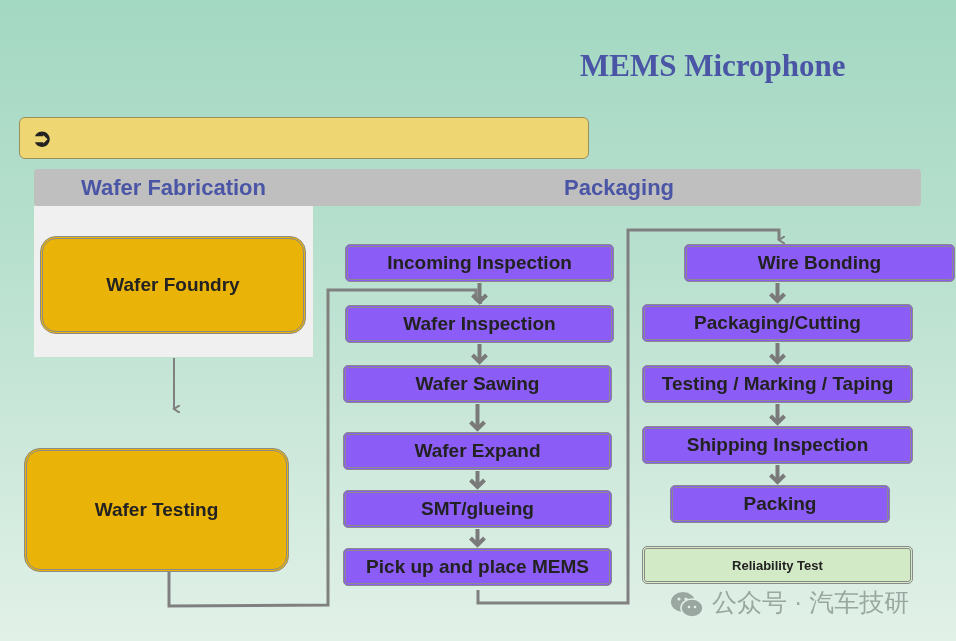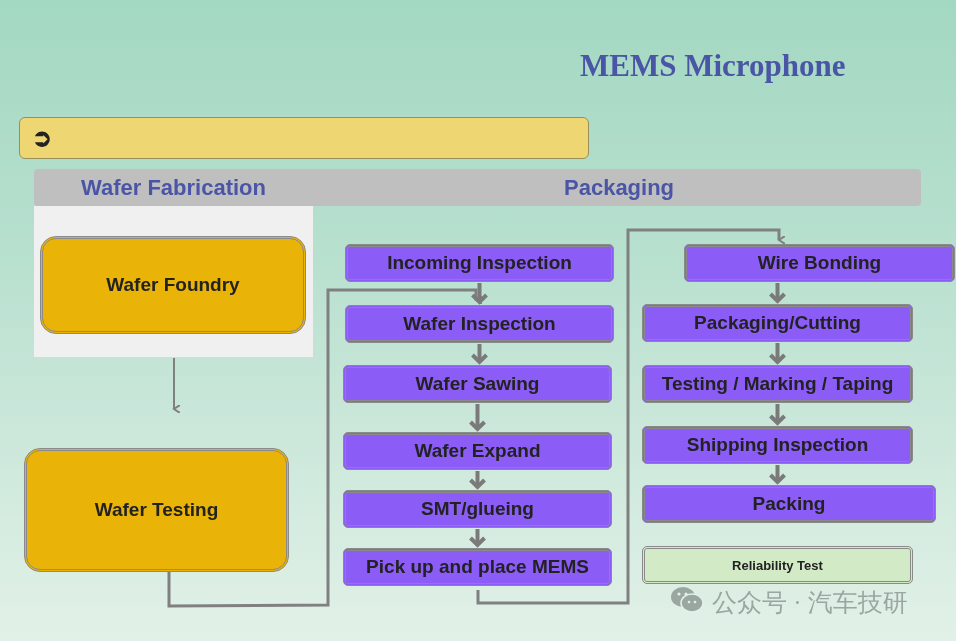--- a/index.html
+++ b/index.html
@@ -28,22 +28,22 @@
   .fabpanel { left: 34px; top: 206px; width: 279px; height: 151px; background: #f0f0f0; }
   .box {
     box-sizing: border-box; display: flex; align-items: center; justify-content: center;
     font-weight: bold; color: #222; border: 3px double #8a8a8a; white-space: nowrap;
   }
   .yellow { background: #eab308; border-radius: 16px; font-size: 19px; }
   .pink { background: #8b5cf6; border-radius: 5px; font-size: 19px; height: 38px; }
   .green { background: #d3eac6; border-radius: 5px; font-size: 13px; height: 38px; }
   svg.lines { position: absolute; left: 0; top: 0; }
   .watermark {
-    left: 670px; top: 586px; font-size: 25px; color: #9aa7a0; display: flex; align-items: flex-start;
-    font-family: Liberation Serif, serif; white-space: nowrap;
+    left: 670px; top: 586px; font-size: 25px; color: #9aa7a0; display: flex; align-items: flex-end;
+    font-family: Liberation Sans, sans-serif; white-space: nowrap;
   }
   .watermark .wc { width: 34px; height: 28px; margin-right: 8px; }
 </style>
 </head>
 <body>
 
 <div class="abs title">MEMS Microphone</div>
 
 <div class="abs banner">
   <span class="ic">➲</span>
@@ -111,21 +111,21 @@
     <div class="abs box pink" style="left: 343px; top: 365px; width: 269px;">Wafer Sawing</div>
     <div class="abs box pink" style="left: 343px; top: 432px; width: 269px;">Wafer Expand</div>
     <div class="abs box pink" style="left: 343px; top: 490px; width: 269px;">SMT/glueing</div>
     <div class="abs box pink" style="left: 343px; top: 548px; width: 269px;">Pick up and place MEMS</div>
   </div>
 <div id="col2">
     <div class="abs box pink" style="left: 674px; top: 244px; width: 271px; margin-left: 10px;">Wire Bonding</div>
     <div class="abs box pink" style="left: 642px; top: 304px; width: 271px;">Packaging/Cutting</div>
     <div class="abs box pink" style="left: 642px; top: 365px; width: 271px;">Testing / Marking / Taping</div>
     <div class="abs box pink" style="left: 642px; top: 426px; width: 271px;">Shipping Inspection</div>
-    <div class="abs box pink" style="left: 642px; top: 485px; width: 294px;">Packing</div>
+    <div class="abs box pink" style="left: 670px; top: 485px; width: 220px;">Packing</div>
   </div>
 
 <div class="abs box green" style="left:642px; top:546px; width:271px;">Reliability Test</div>
 
 <div class="abs watermark">
   <svg class="wc" viewBox="0 0 34 28">
     <ellipse cx="13" cy="11" rx="12" ry="10" fill="#9aa7a0"></ellipse>
     <ellipse cx="22" cy="17" rx="11" ry="9" fill="#9aa7a0" stroke="#e2f1e8" stroke-width="1.5"></ellipse>
     <circle cx="9" cy="8" r="1.6" fill="#e2f1e8"></circle>
       <circle cx="16" cy="8" r="1.6" fill="#e2f1e8"></circle>

